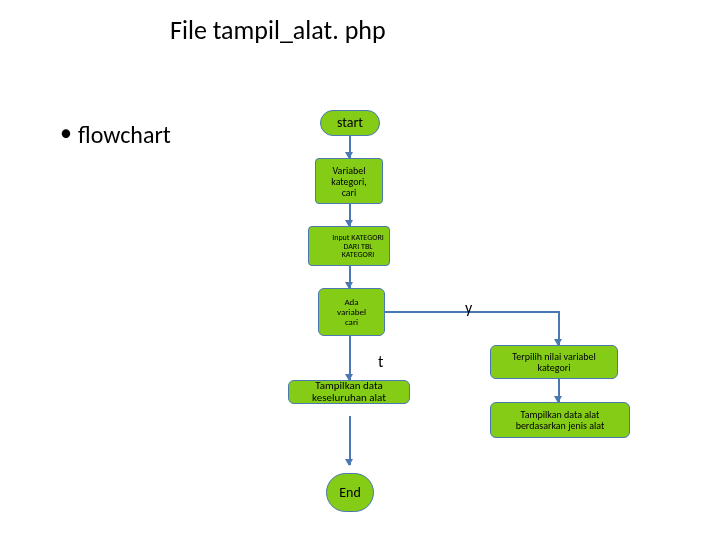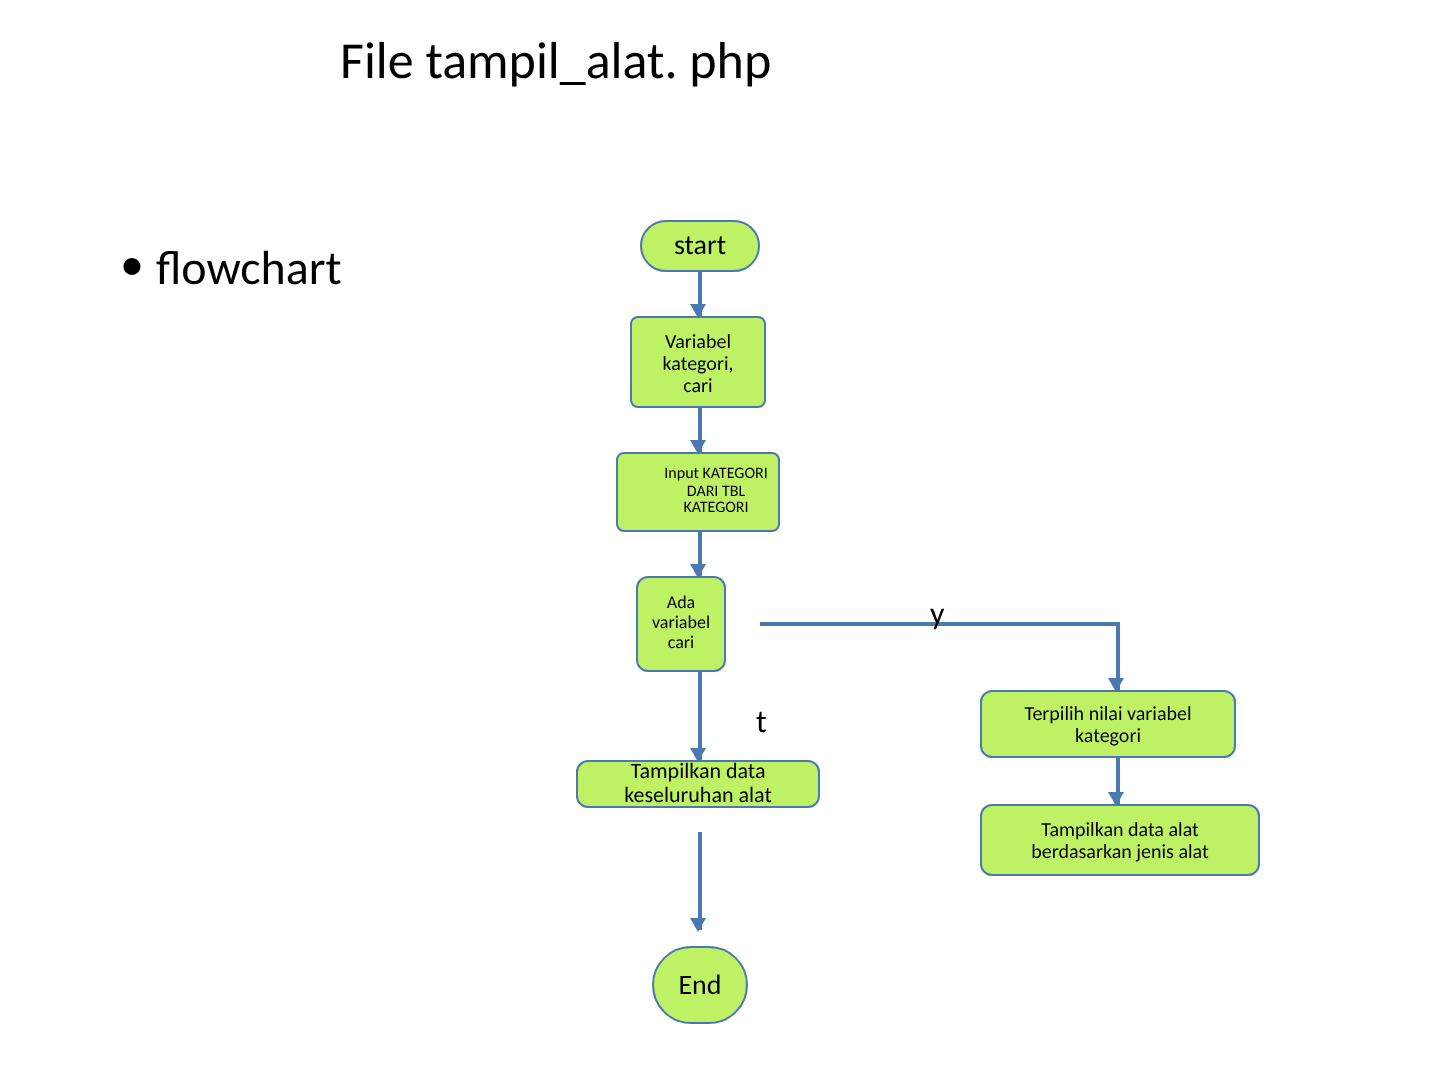--- a/index.html
+++ b/index.html
@@ -24,21 +24,21 @@
     font-size: 24px;
   }
   .bullet-row .dot {
     position: relative;
     top: -2px;
     margin-right: 6px;
   }
   .node {
     position: absolute;
     border: 1.5px solid #4a78b0;
-    background: #bef264;
+    background: #84cc16;
     text-align: center;
     display: flex;
     align-items: center;
     justify-content: center;
     line-height: 1.1;
     box-sizing: border-box;
   }
   .terminator {
     border-radius: 999px;
     font-size: 14px;
@@ -66,21 +66,21 @@
     top: 226px;
     width: 82px;
     height: 40px;
     font-size: 8px;
     border-radius: 4px;
     padding-left: 18px;
   }
   .n-decision {
     left: 318px;
     top: 288px;
-    width: 45px;
+    width: 67px;
     height: 48px;
     border-radius: 6px;
     font-size: 9px;
   }
   .n-showall {
     left: 288px;
     top: 380px;
     width: 122px;
     height: 24px;
     font-size: 11px;

